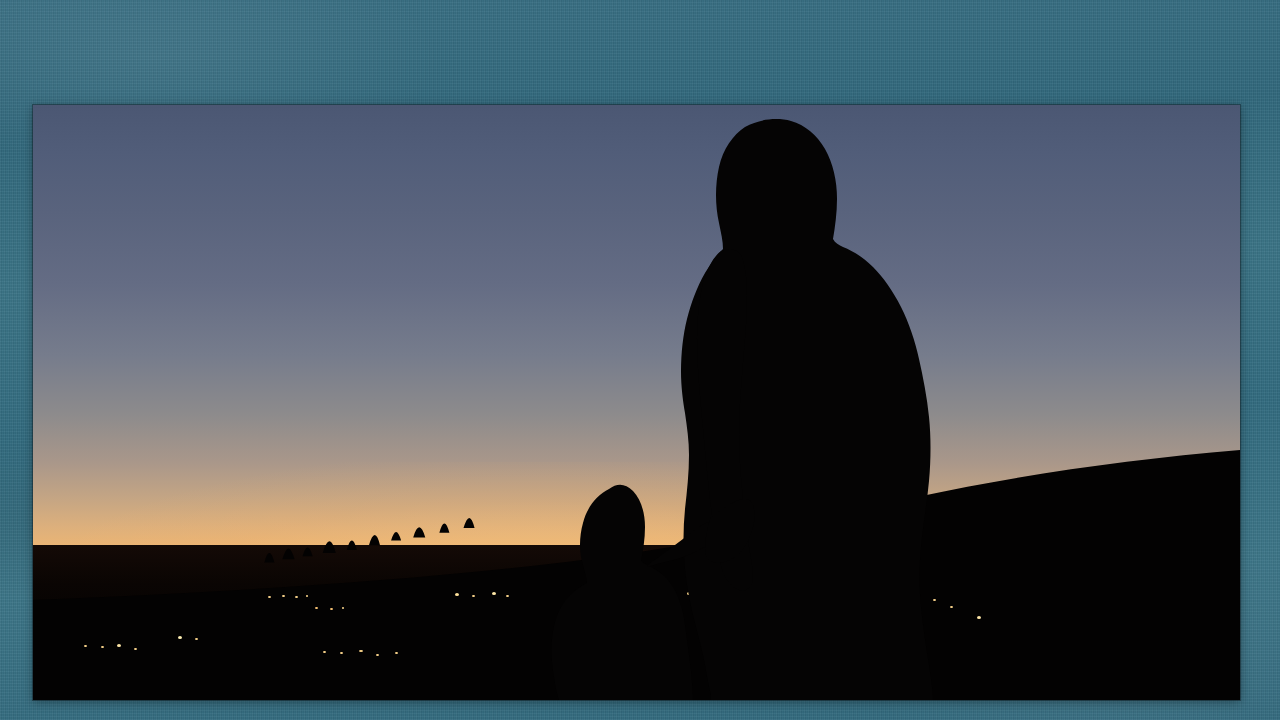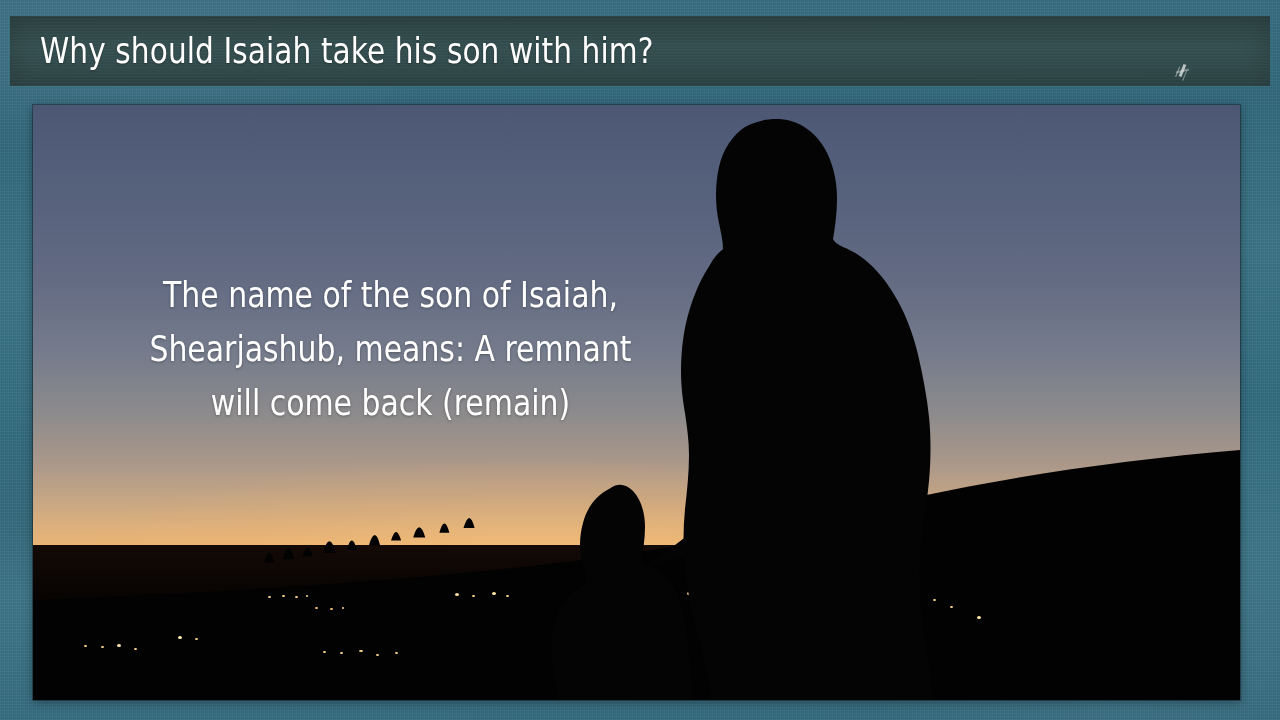--- a/index.html
+++ b/index.html
@@ -266,25 +266,20 @@
 </style>
 </head>
 <body>
 
 <div id="slide">
 
   <div class="slide-bg"></div>
   <div class="slide-bg-weave"></div>
   <div class="slide-bg-mottle"></div>
 
-  <div id="title-band">
-    <div id="title-band-texture"></div>
-    <div id="title-text">Why should Isaiah take his son with him?</div>
-    <div id="cursor-speck"></div>
-  </div>
 
   <div id="photo">
 
     <div class="sky"></div>
     <div class="sky-glow"></div>
 
     <div class="ridge-far">
       <svg viewBox="0 0 1200 42" preserveAspectRatio="none" aria-hidden="true">
         <path d="M0,26 L18,22 L34,25 L52,20 L70,24 L92,19 L112,23 L130,19 L150,22 L172,18
                  L196,22 L216,18 L238,21 L258,17 L280,21 L300,18 L322,22 L344,18 L366,21
@@ -457,20 +452,15 @@
           C716,394 718,396 720,400
           C722,406 722,414 720,422
           C718,430 714,438 710,444
           C706,450 700,454 694,456
           C688,458 682,458 678,456
           C674,454 672,450 672,444
           C672,436 674,422 678,412 Z"></path>
       </svg>
     </div>
 
-    <div id="body-text">
-      <span class="ln">The name of the son of Isaiah,</span>
-      <span class="ln">Shearjashub, means: A remnant</span>
-      <span class="ln">will come back (remain)</span>
-    </div>
 
   </div>
 </div>
 
 </body></html>

